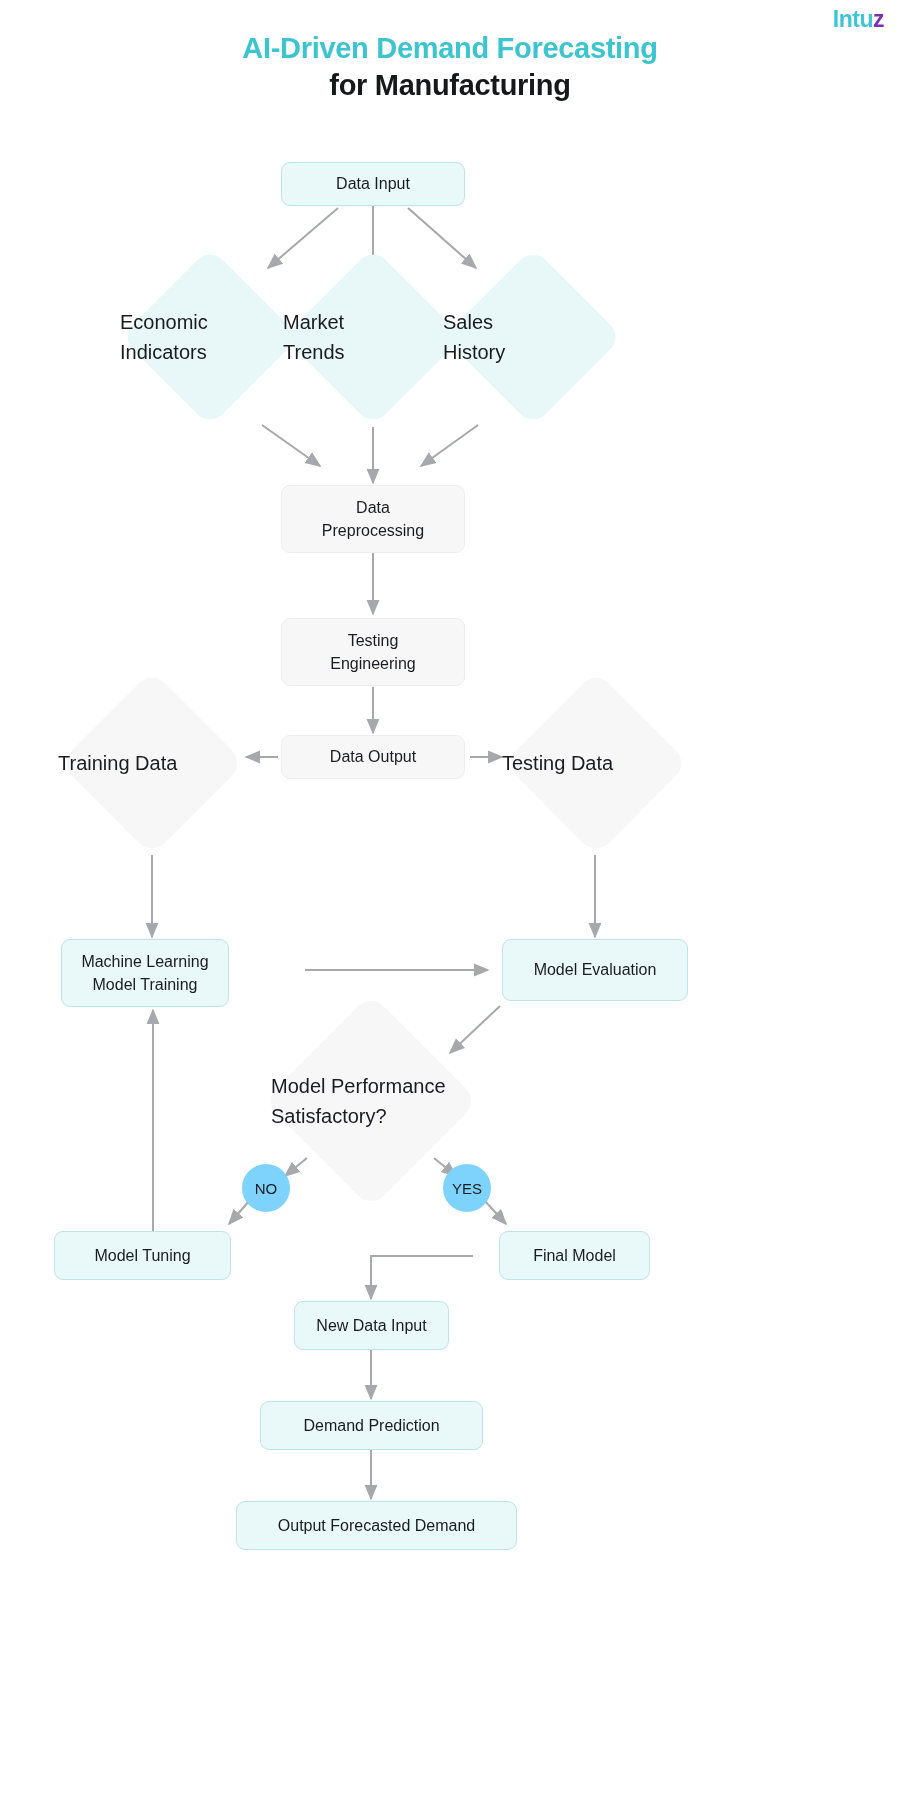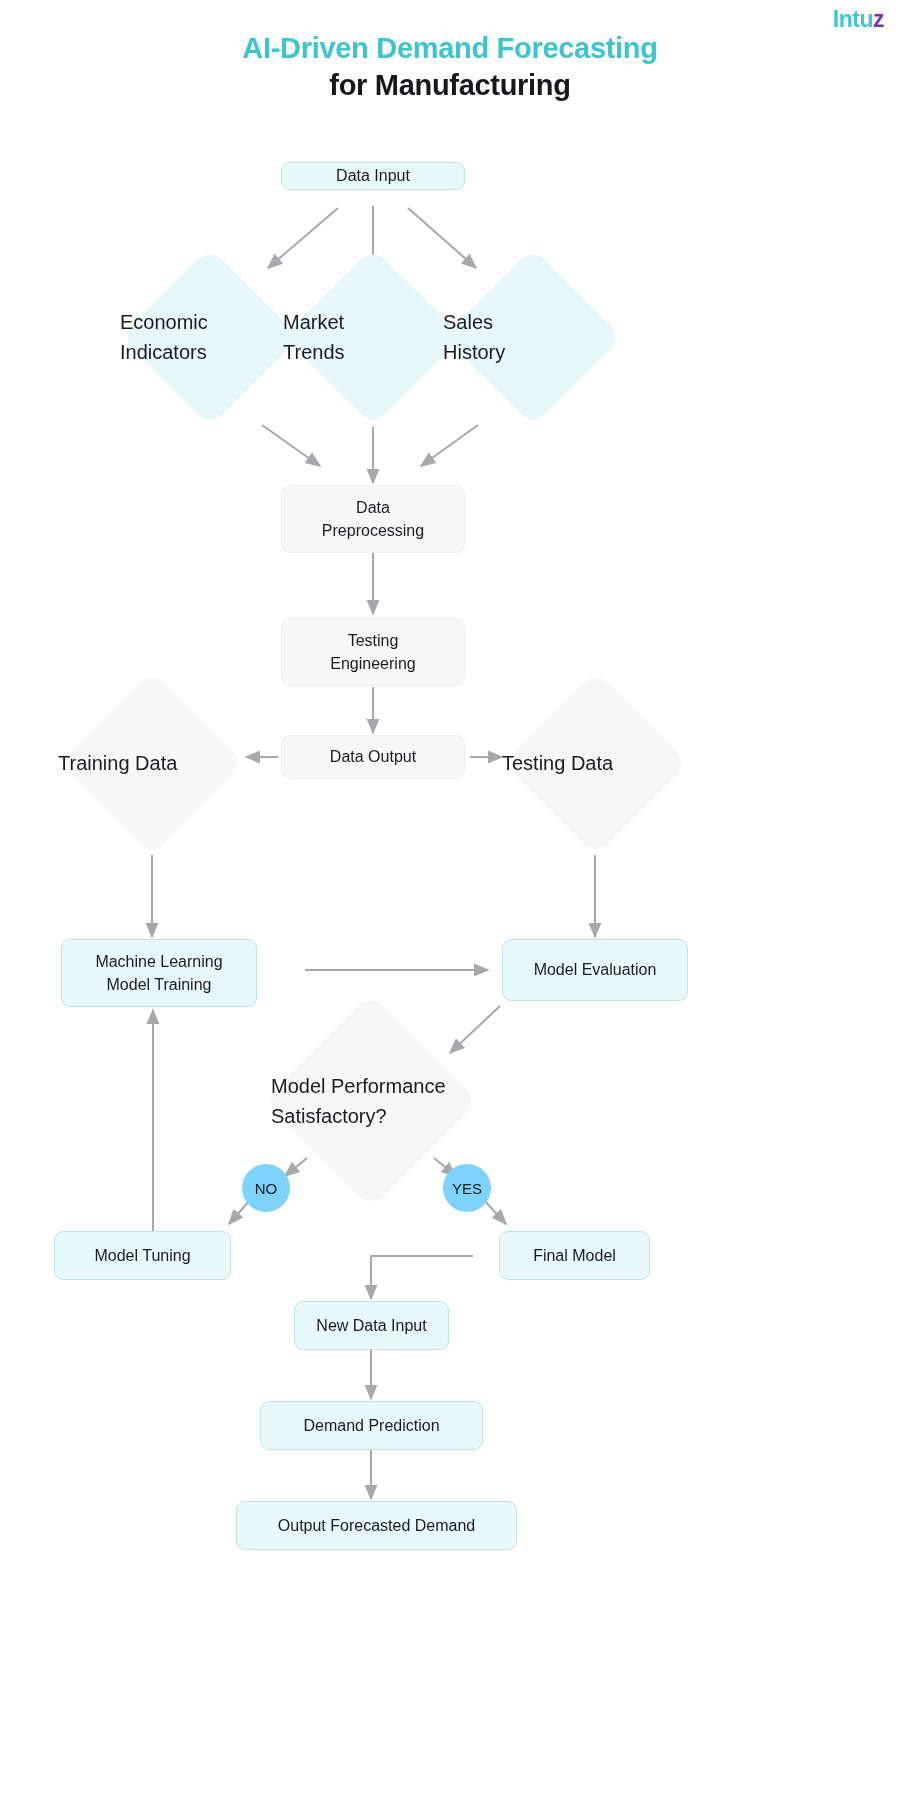--- a/index.html
+++ b/index.html
@@ -184,21 +184,21 @@
       <path d="M153,1233 L153,1010"></path>
 
       <path d="M473,1256 L371,1256 L371,1299"></path>
 
       <path d="M371,1350 L371,1399"></path>
 
       <path d="M371,1450 L371,1499"></path>
     </g>
   </svg>
 
-  <div class="node mint" style="left:281px; top:162px; width:184px; height:28px;">
+  <div class="node mint" style="left:281px; top:162px; width:184px; height:44px;">
     <span>Data Input</span>
   </div>
 
   <div class="diamond mint" style="left:120px; top:247px; width:180px; height:180px;">
     <div class="dshape" style="width:127px; height:127px;"></div>
     <div class="dlabel">
       <div>Economic</div>
       <div>Indicators</div>
     </div>
   </div>
@@ -236,21 +236,21 @@
 
   <div class="node grey" style="left:281px; top:735px; width:184px; height:44px;">
     <span>Data Output</span>
   </div>
 
   <div class="diamond grey" style="left:502px; top:670px; width:188px; height:185px;">
     <div class="dshape" style="width:131px; height:131px;"></div>
     <div class="dlabel">Testing Data</div>
   </div>
 
-  <div class="node mint" style="left:61px; top:939px; width:196px; height:68px; flex-direction:column;">
+  <div class="node mint" style="left:61px; top:939px; width:168px; height:68px; flex-direction:column;">
     <div>Machine Learning</div>
     <div>Model Training</div>
   </div>
 
   <div class="node mint" style="left:502px; top:939px; width:186px; height:62px;">
     <span>Model Evaluation</span>
   </div>
 
   <div class="diamond grey" style="left:263px; top:993px; width:216px; height:216px;">
     <div class="dshape" style="width:152px; height:152px;"></div>

